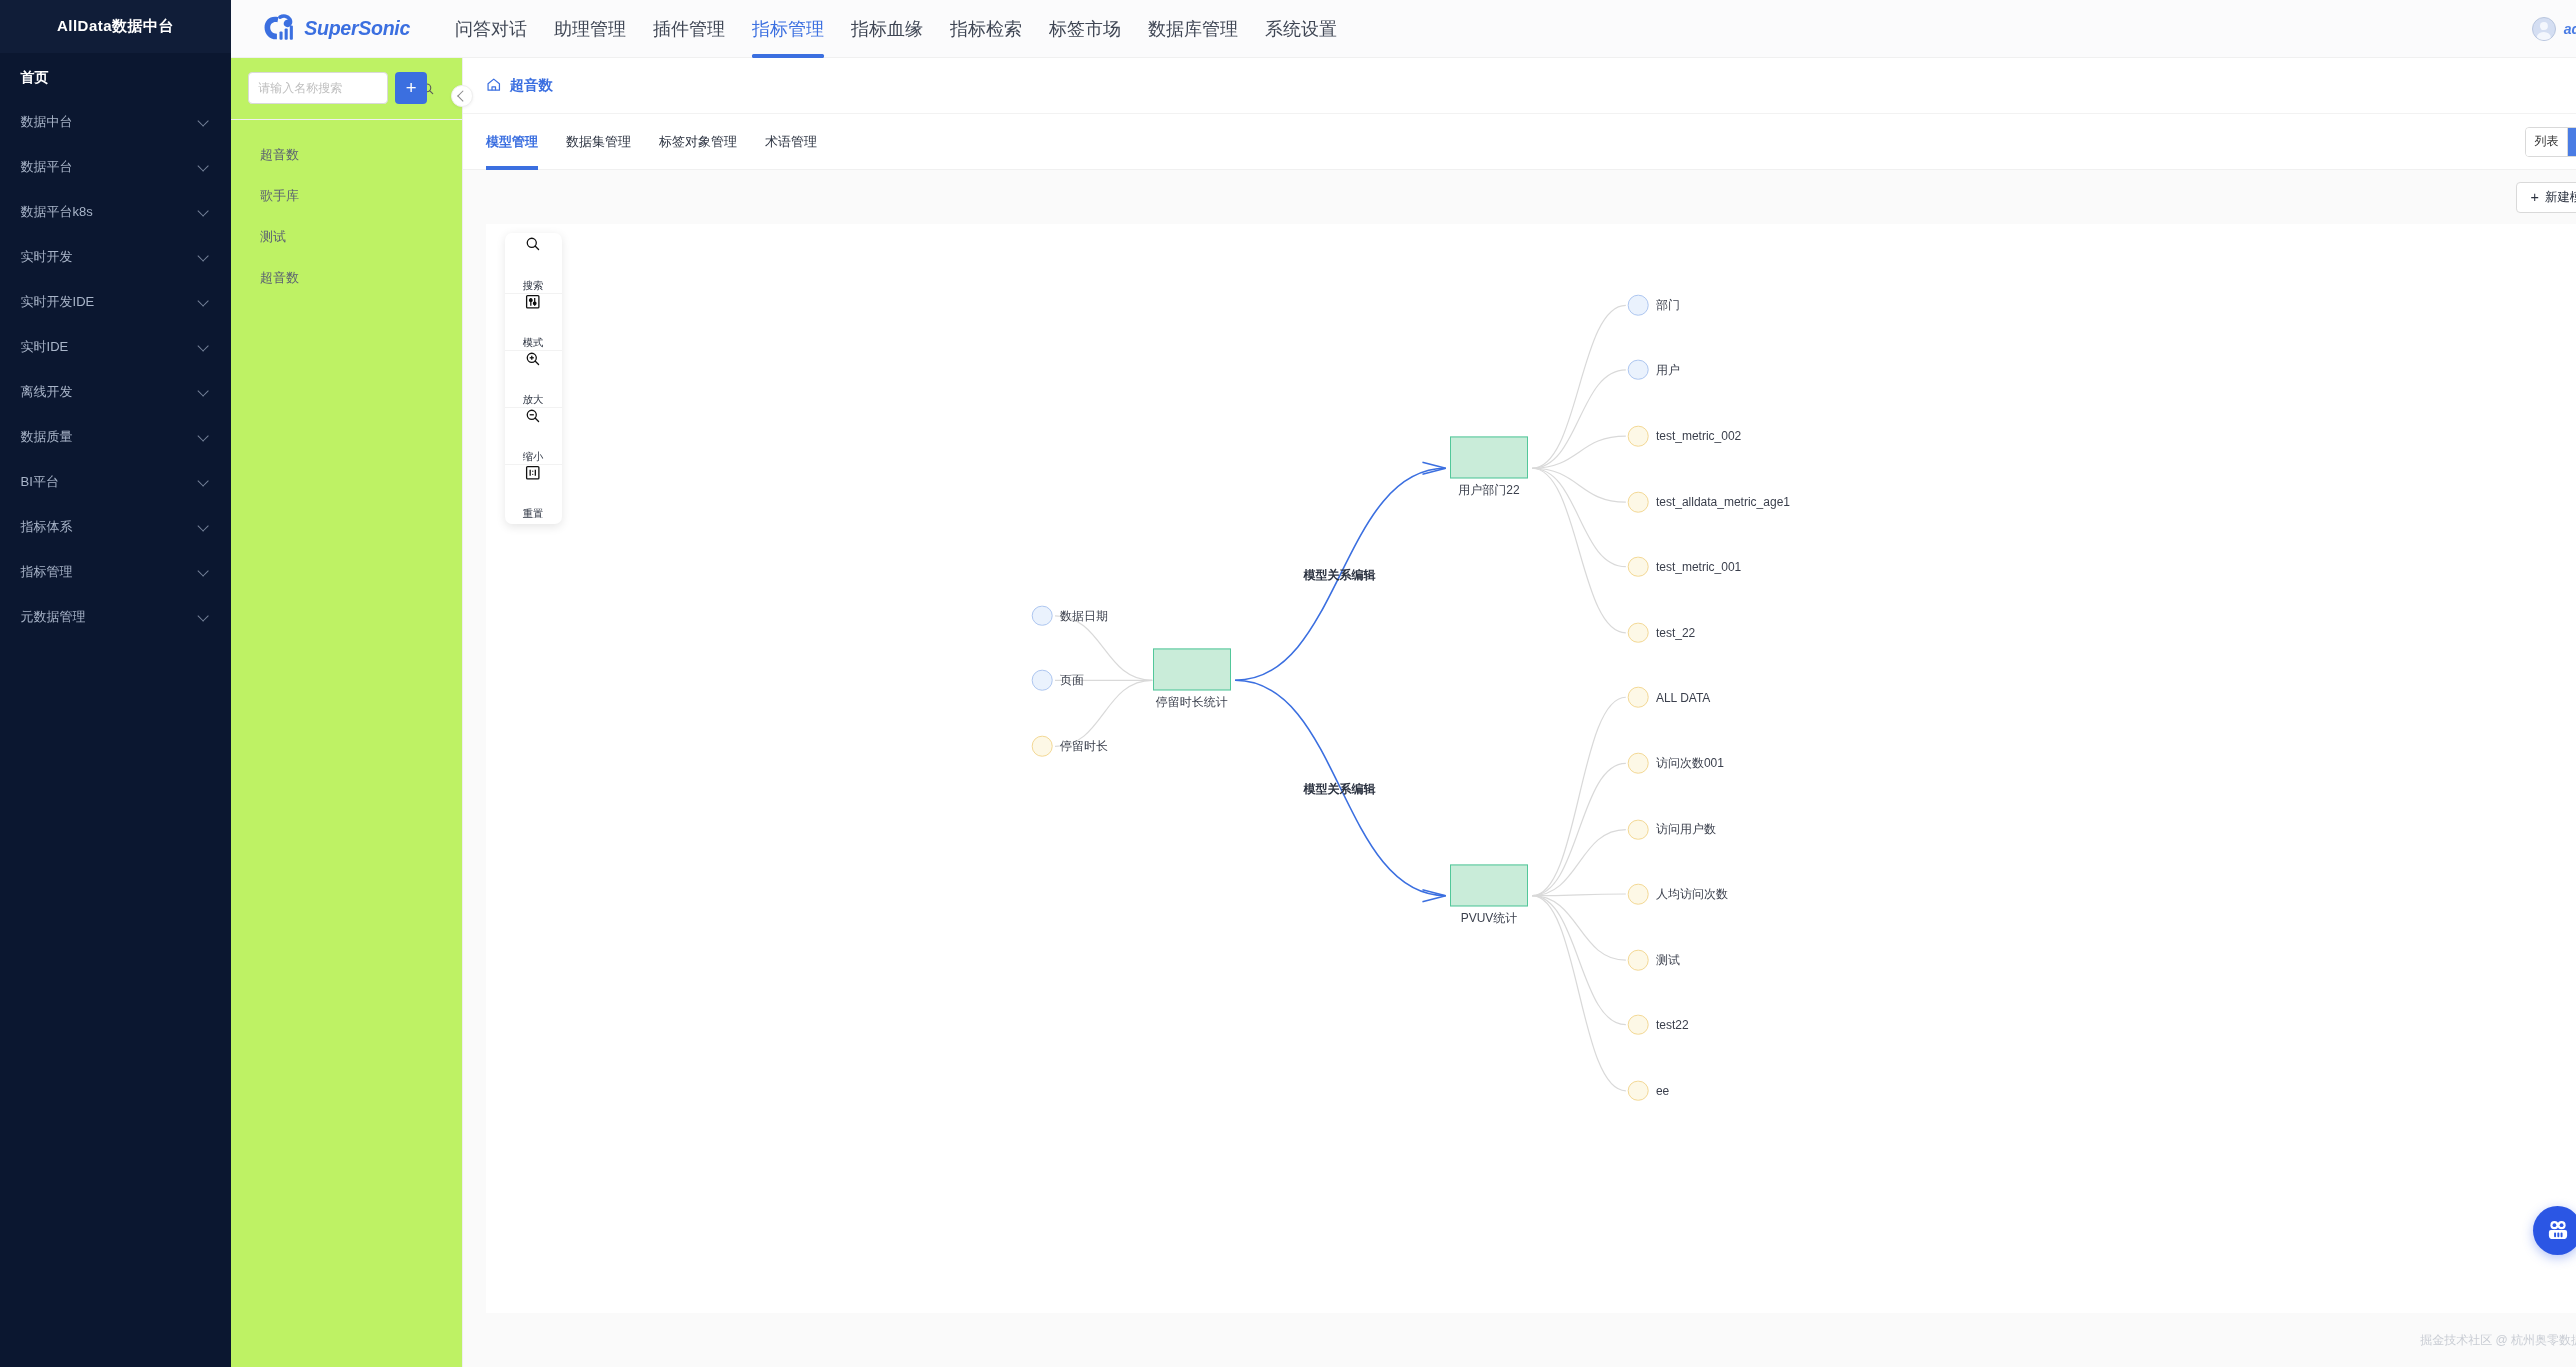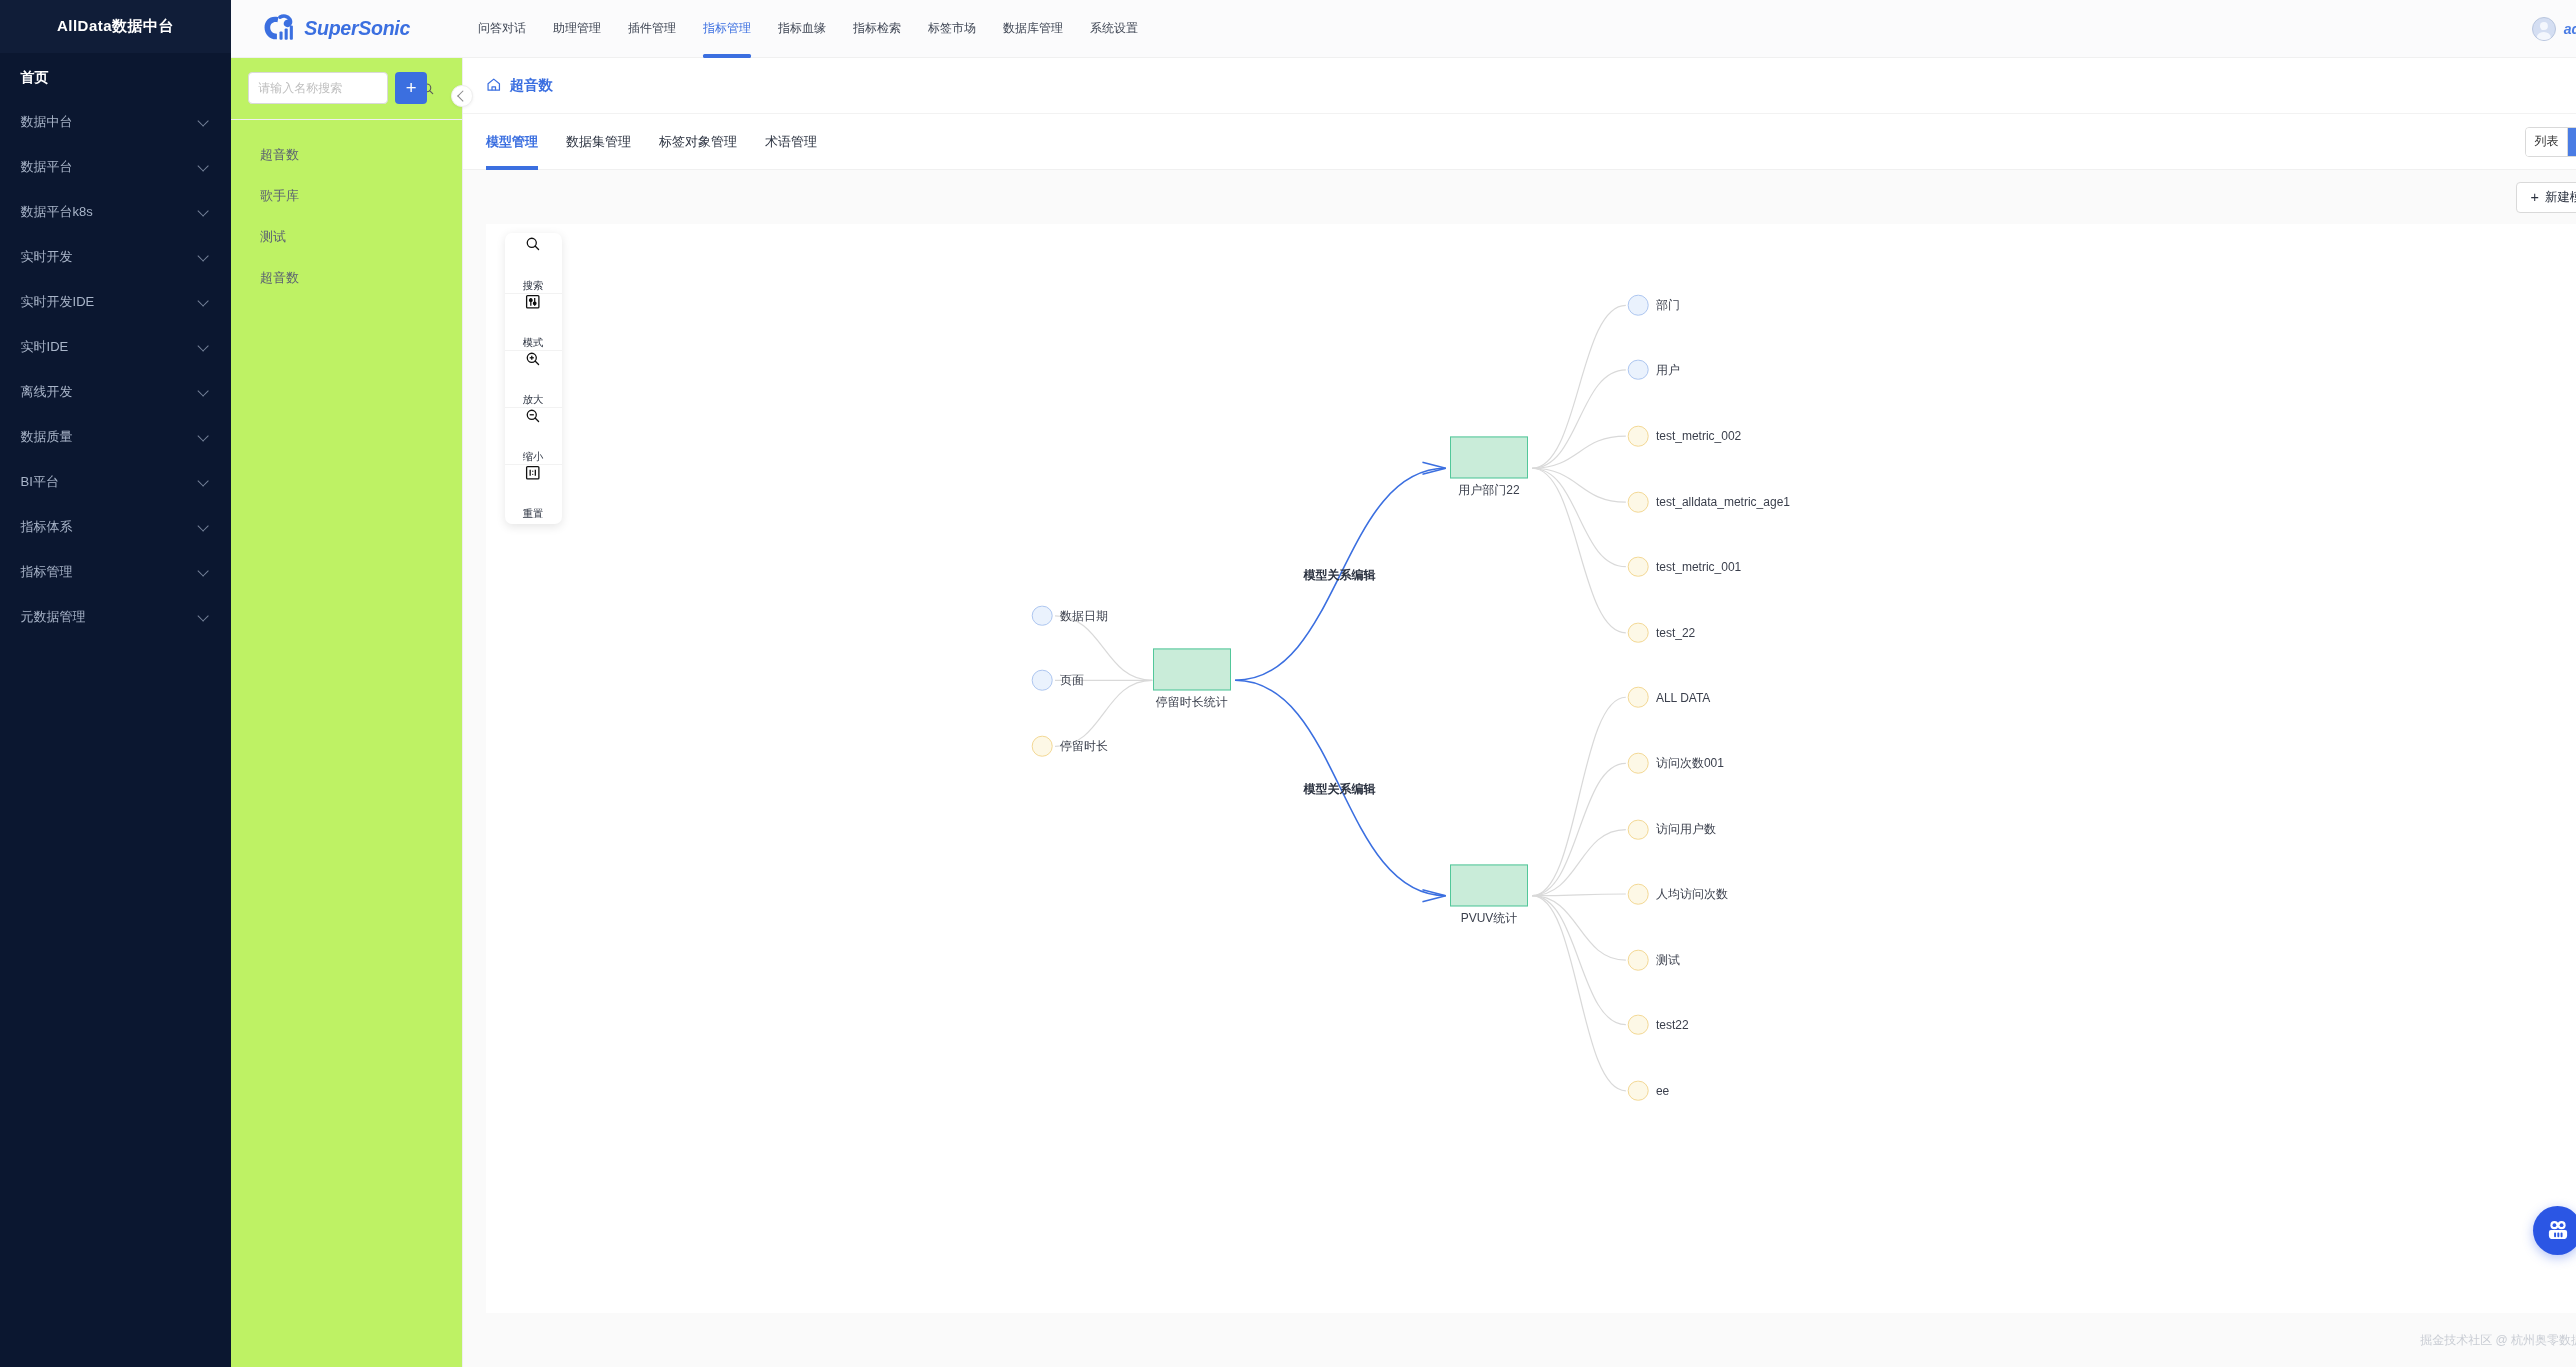--- a/index.html
+++ b/index.html
@@ -39,29 +39,29 @@
   }
 
   
   .main { flex: 1 1 auto; display: flex; flex-direction: column; background: #fafafa; min-width: 0; }
 
   
   .topnav {
     height: 58px; background: #fbfbfc; display: flex; align-items: center;
     padding: 0 31px 0 32px; border-bottom: 0.5px solid #f0f0f0; position: relative;
   }
-  .logo-wrap { display: flex; align-items: center; gap: 7.2px; margin-right: 68px; }
+  .logo-wrap { display: flex; align-items: center; gap: 7.2px; margin-right: 45px; }
   .logo-mark { width: 34px; height: 29px; }
   .logo-text {
     font-size: 19.6px; font-weight: 700; font-style: italic; color: #3b6fe0;
     letter-spacing: -0.3px;
   }
   .nav-tabs { display: flex; align-items: center; gap: 27px; height: 58px; }
   .nav-tab {
-    font-size: 12px; color: #3f4654; height: 58px; display: flex; align-items: center;
+    font-size: 18px; color: #3f4654; height: 58px; display: flex; align-items: center;
     position: relative; white-space: nowrap;
   }
   .nav-tab.active { color: #3b6fe0; }
   .nav-tab.active::after {
     content: ""; position: absolute; left: 0; right: 0; bottom: 0;
     height: 3.1px; background: #3b6fe0; border-radius: 1.5px;
   }
   .user-box {
     position: absolute; right: 31px; top: 50%; transform: translateY(-50%);
     display: flex; align-items: center; gap: 8.2px;

